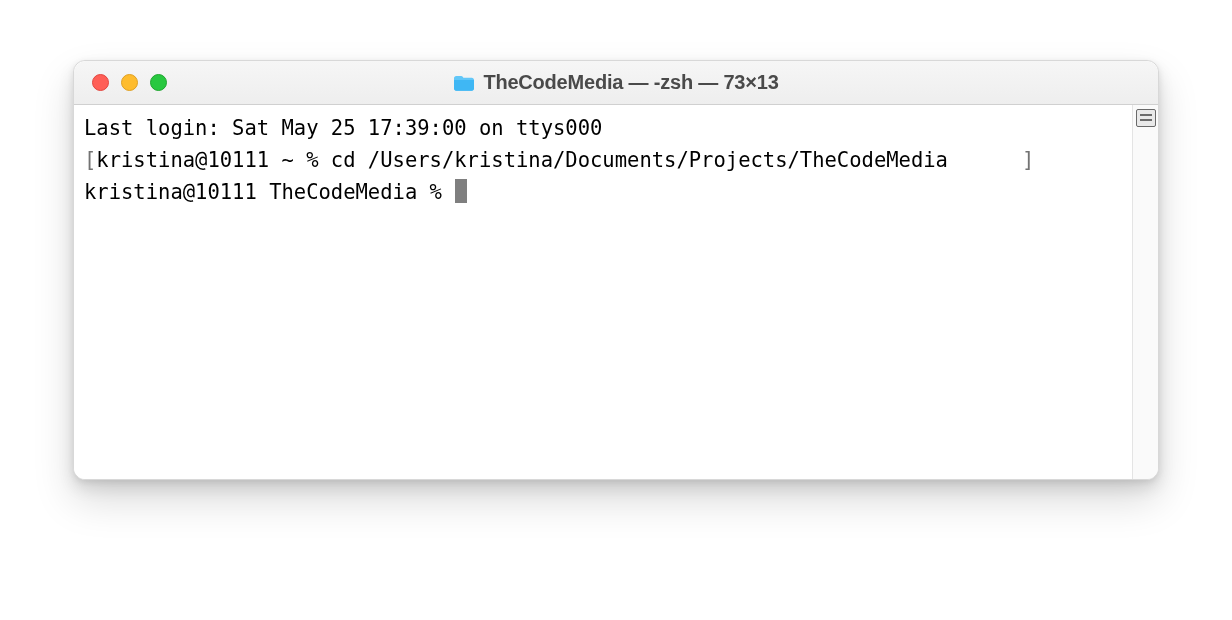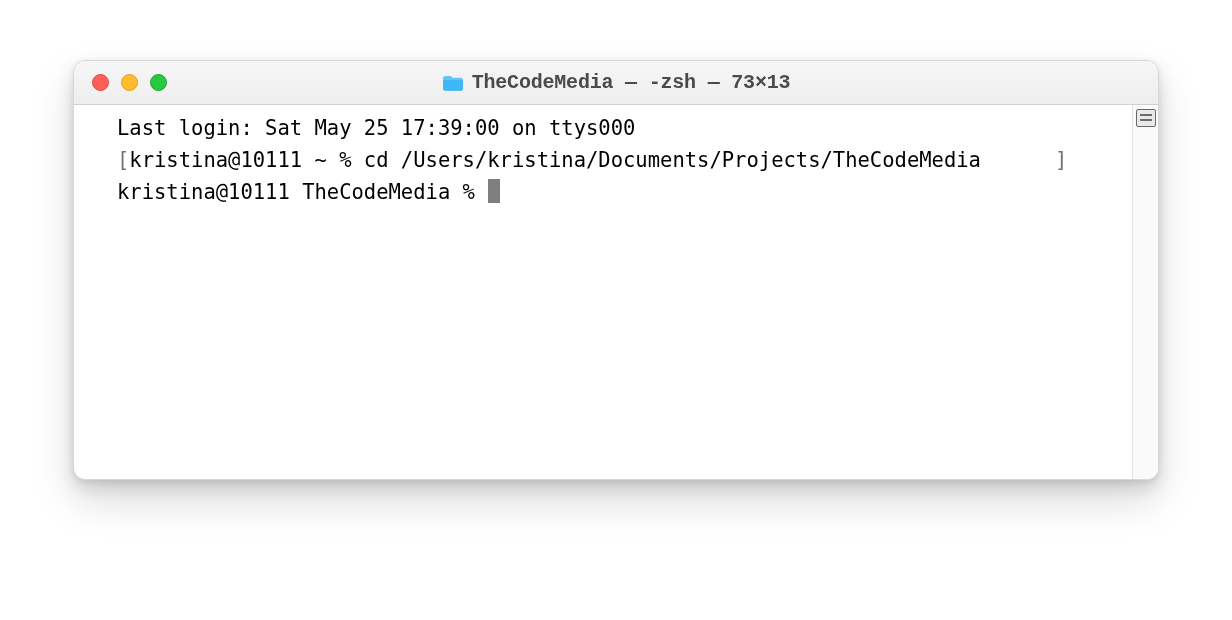--- a/index.html
+++ b/index.html
@@ -60,38 +60,36 @@
       pointer-events: none;
     }
     .folder-icon {
       width: 22px; height: 18px; flex: 0 0 auto;
     }
     .title-text {
       font-size: 20px;
       font-weight: 700;
       color: #4a4a4a;
       letter-spacing: -0.2px;
-      font-family: Liberation Mono, monospace;
     }
     .body-row {
       flex: 1 1 auto;
       display: flex;
       min-height: 0;
     }
     .term-area {
       flex: 1 1 auto;
       background: #ffffff;
       padding: 8px 6px 6px 10px;
       font-family: "SF Mono", ui-monospace, Menlo, Monaco, Consolas, monospace;
       font-size: 20.5px;
       line-height: 1.55;
       color: #000000;
       white-space: pre;
       overflow: hidden;
-      margin-left: 33px;
     }
     .term-line {
       display: block;
     }
     .term-line .lb, .term-line .rb { color: #737373; }
     .cursor {
       display: inline-block;
       width: 12px; height: 24px;
       background: #7f7f7f;
       vertical-align: -4px;

